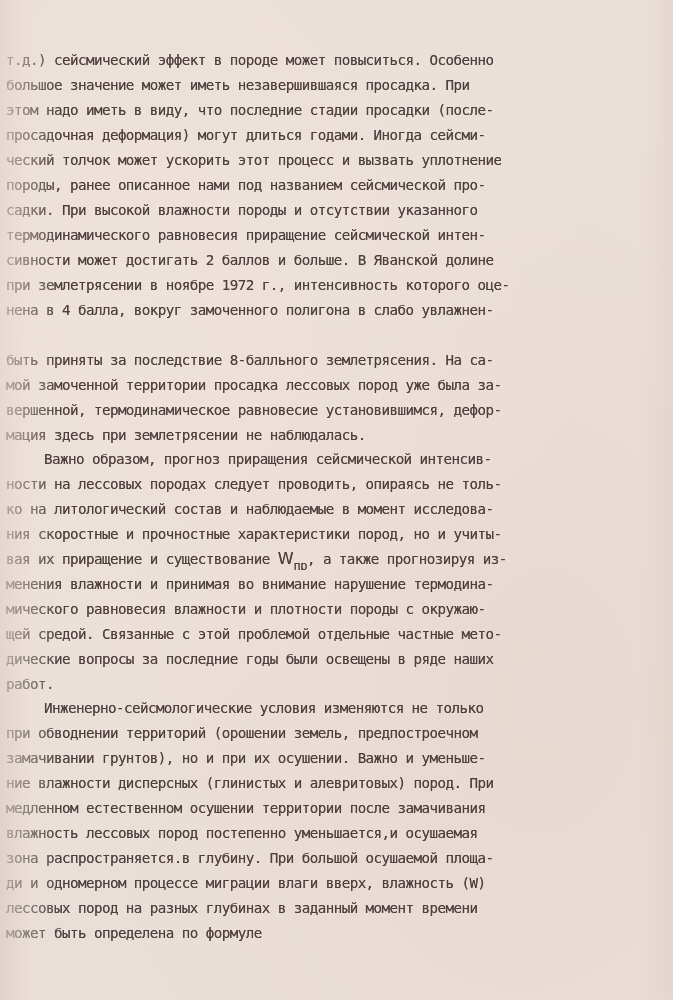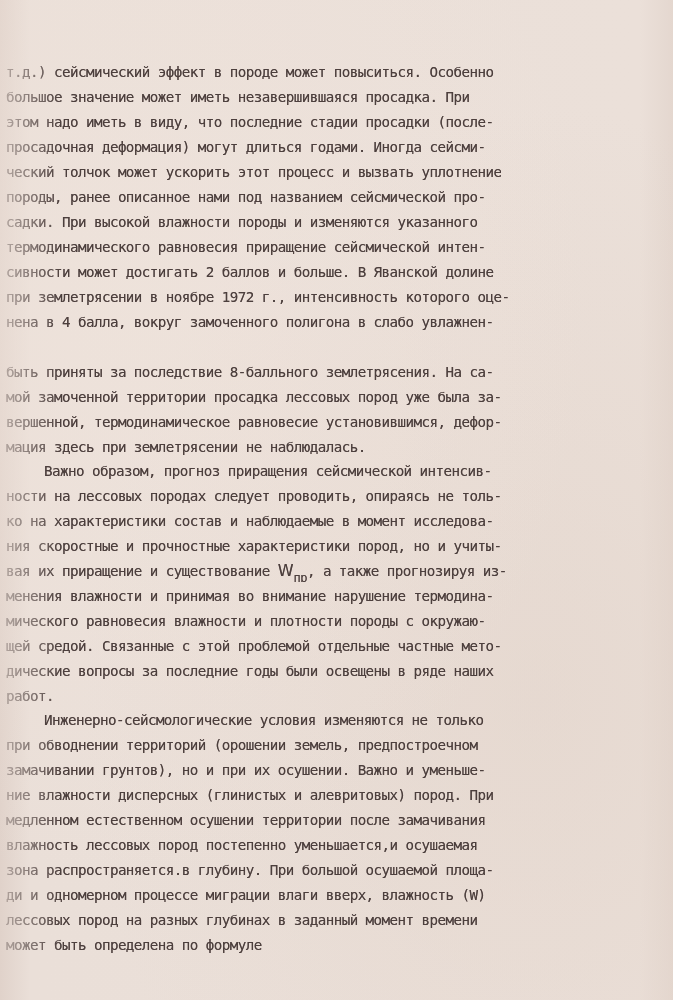--- a/index.html
+++ b/index.html
@@ -15,21 +15,21 @@
       radial-gradient(ellipse at 80% 70%, rgba(225,210,200,0.5), transparent 60%),
       linear-gradient(90deg, #e0d2ca 0px, #eadfd8 30px, #ebe0d9 640px, #e4d7cf 673px);
     overflow: hidden;
     position: relative;
     font-family: "DejaVu Sans Mono", "Liberation Mono", monospace;
     color: #4a3d3b;
   }
   .page {
     position: absolute;
     left: 0;
-    top: 12px;
+    top: 0;
     width: 673px;
     height: 775px;
   }
   .line {
     position: absolute;
     left: 6px;
     font-size: 14.2px;
     letter-spacing: -0.55px;
     white-space: pre;
     line-height: 20px;
@@ -56,33 +56,33 @@
 <body>
 
 <div class="page">
 
   <div class="line faded-left" style="top:50px">т.д.) сейсмический эффект в породе может повыситься. Особенно</div>
   <div class="line faded-left" style="top:75px">большое значение может иметь незавершившаяся просадка. При</div>
   <div class="line faded-left" style="top:100px">этом надо иметь в виду, что последние стадии просадки (после-</div>
   <div class="line faded-left" style="top:125px">просадочная деформация) могут длиться годами. Иногда сейсми-</div>
   <div class="line faded-left" style="top:150px">ческий толчок может ускорить этот процесс и вызвать уплотнение</div>
   <div class="line faded-left" style="top:175px">породы, ранее описанное нами под названием сейсмической про-</div>
-  <div class="line faded-left" style="top:200px">садки. При высокой влажности породы и изменяются указанного</div>
+  <div class="line faded-left" style="top:200px">садки. При высокой влажности породы и отсутствии указанного</div>
   <div class="line faded-left" style="top:225px">термодинамического равновесия приращение сейсмической интен-</div>
   <div class="line faded-left" style="top:250px">сивности может достигать 2 баллов и больше. В Яванской долине</div>
   <div class="line faded-left" style="top:275px">при землетрясении в ноябре 1972 г., интенсивность которого оце-</div>
   <div class="line faded-left" style="top:300px">нена в 4 балла, вокруг замоченного полигона в слабо увлажнен-</div>
   <div class="line faded-left" style="top:350px">быть приняты за последствие 8-балльного землетрясения. На са-</div>
   <div class="line faded-left" style="top:375px">мой замоченной территории просадка лессовых пород уже была за-</div>
   <div class="line faded-left" style="top:400px">вершенной, термодинамическое равновесие установившимся, дефор-</div>
   <div class="line faded-left" style="top:425px">мация здесь при землетрясении не наблюдалась.</div>
 
   <div class="line indent" style="top:449px">Важно образом, прогноз приращения сейсмической интенсив-</div>
   <div class="line faded-left" style="top:474px">ности на лессовых породах следует проводить, опираясь не толь-</div>
-  <div class="line faded-left" style="top:499px">ко на характеристики состав и наблюдаемые в момент исследова-</div>
+  <div class="line faded-left" style="top:499px">ко на литологический состав и наблюдаемые в момент исследова-</div>
   <div class="line faded-left" style="top:524px">ния скоростные и прочностные характеристики пород, но и учиты-</div>
   <div class="line faded-left" style="top:549px"><span>вая их приращение и существование </span><span class="sym">W</span><span class="sub">пр</span><span>, а также прогнозируя из-</span></div>
   <div class="line faded-left" style="top:574px">менения влажности и принимая во внимание нарушение термодина-</div>
   <div class="line faded-left" style="top:599px">мического равновесия влажности и плотности породы с окружаю-</div>
   <div class="line faded-left" style="top:624px">щей средой. Связанные с этой проблемой отдельные частные мето-</div>
   <div class="line faded-left" style="top:649px">дические вопросы за последние годы были освещены в ряде наших</div>
   <div class="line faded-left" style="top:674px">работ.</div>
 
   <div class="line indent" style="top:698px">Инженерно-сейсмологические условия изменяются не только</div>
   <div class="line faded-left" style="top:723px">при обводнении территорий (орошении земель, предпостроечном</div>

